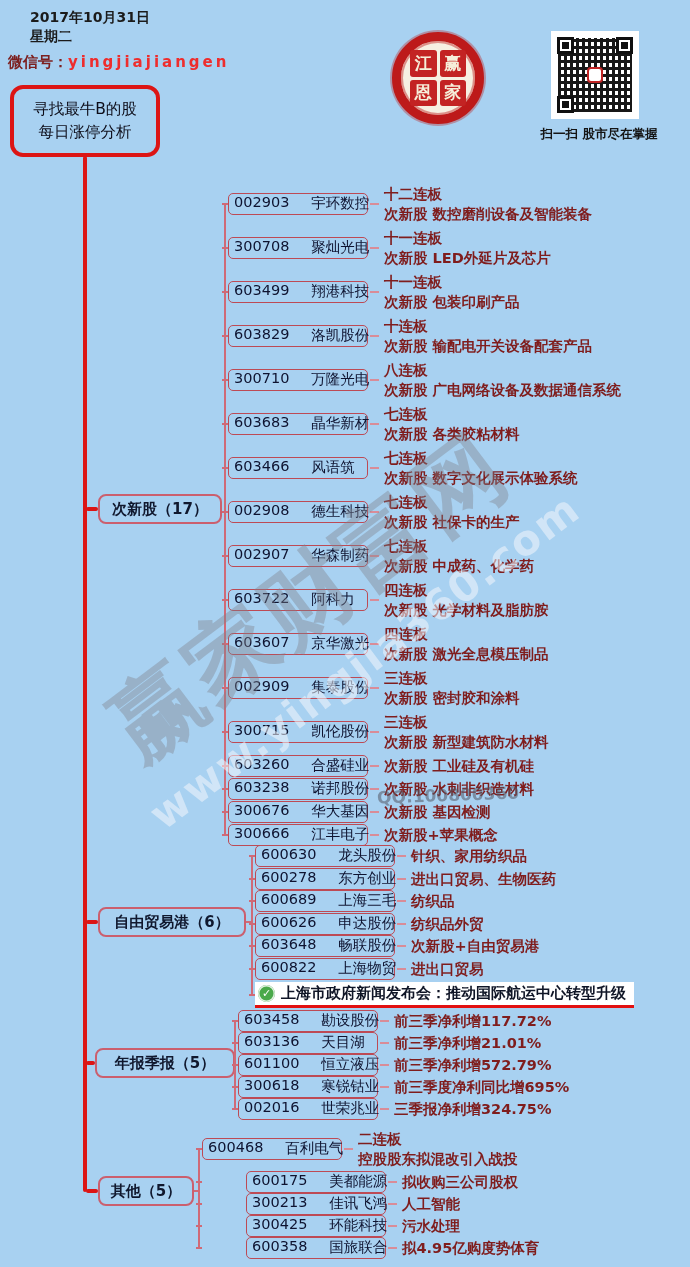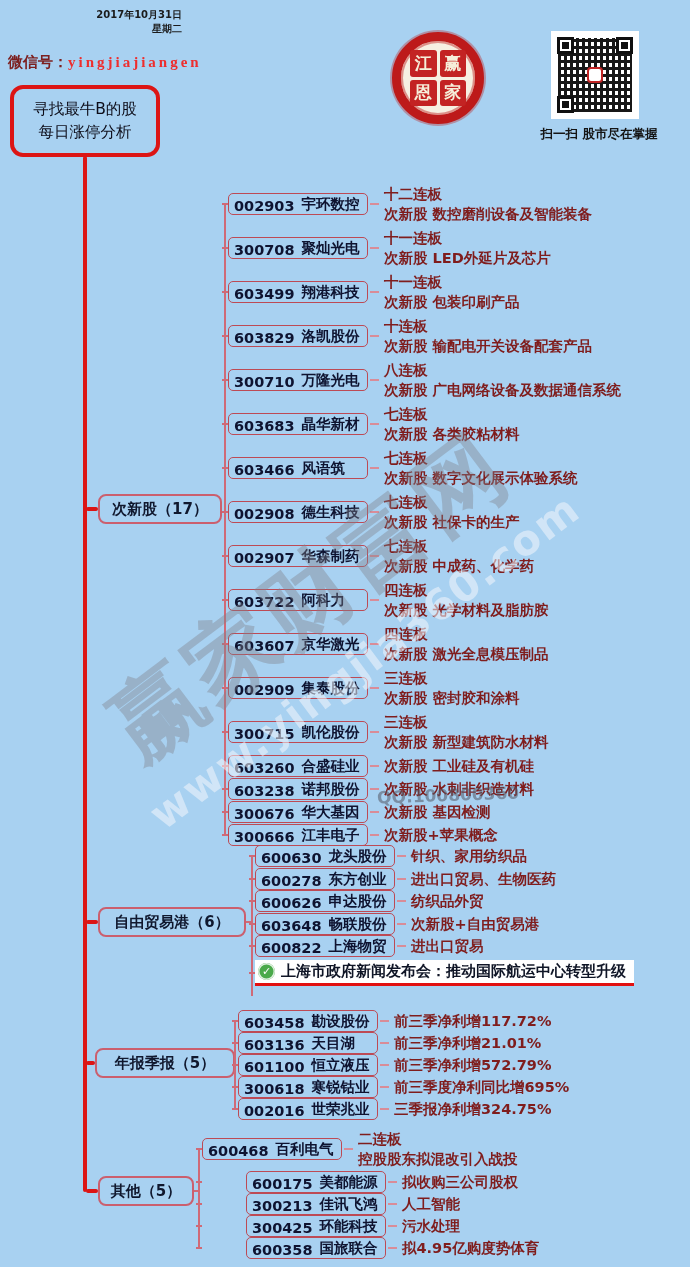--- a/index.html
+++ b/index.html
@@ -1,22 +1,22 @@
 <!DOCTYPE html>
 <html><head>
 <meta charset="utf-8">
 <style>
   html,body{margin:0;padding:0;background:#a8d1f1;}
   .canvas{position:relative;width:690px;height:1267px;background:#a8d1f1;overflow:hidden;
           font-family:"DejaVu Sans","Liberation Sans",sans-serif;}
 
   
-  .date{position:absolute;left:30px;top:8px;width:152px;text-align:right;
-        font-size:10px;font-weight:bold;color:#1b1b1b;line-height:1.35;}
-  .wechat{position:absolute;left:8px;top:53px;font-size:15px;font-weight:bold;white-space:nowrap;font-family:Liberation Serif, serif;}
+  .date{position:absolute;left:30px;top:8px;width:152px;text-align:left;
+        font-size:14px;font-weight:bold;color:#1b1b1b;line-height:1.35;}
+  .wechat{position:absolute;left:8px;top:53px;font-size:15px;font-weight:bold;white-space:nowrap;}
   .wx-label{color:#7c2020;}
   .wx-id{color:#ee2d2d;letter-spacing:3px;}
 
   
   .logo{position:absolute;left:392px;top:32px;width:92px;height:92px;box-sizing:border-box;
         border:9px solid #bd1a1a;border-radius:50%;background:#f6f0e2;
         box-shadow:0 0 0 2px rgba(189,26,26,.35), inset 0 0 0 2px rgba(189,26,26,.45);}
   .logo-grid{position:absolute;inset:9px;display:grid;grid-template-columns:1fr 1fr;
              grid-template-rows:1fr 1fr;gap:3px;}
   .logo-cell{background:#c32323;color:#f6eeda;border-radius:3px;display:flex;
@@ -56,22 +56,22 @@
 
   
   .group{position:absolute;display:flex;flex-direction:column;}
   .row{display:flex;align-items:center;position:relative;}
   .row::before{content:"";position:absolute;left:-6px;top:calc(50% - 1px);width:6px;height:2px;background:#cf6a77;}
   .row.two{height:44px;} .row.one{height:23px;}
   #group-1 .row.one{height:22.5px;}
   #group-2 .row.one{height:22px;}
   #group-3 .row.one{height:22px;padding-left:44px;}
   .stockbox{width:140px;height:22px;box-sizing:border-box;border:1.5px solid #bd4a55;border-radius:5px;
-            display:flex;align-items:flex-end;gap:7px;padding-left:5px;flex:0 0 auto;
-            font-size:14.5px;font-weight:bold;color:#0e1330;white-space:nowrap;}
+            display:flex;align-items:flex-start;gap:22px;padding-left:5px;flex:0 0 auto;
+            font-size:14.5px;font-weight:normal;color:#0e1330;white-space:nowrap;}
   .rconn{width:9px;height:2px;background:#d98c98;margin:0 5px 0 2px;flex:0 0 auto;}
   .desc{display:flex;flex-direction:column;justify-content:center;}
   .desc .line{font-size:14.5px;font-weight:bold;color:#7f1d1d;line-height:20px;white-space:nowrap;}
 
   
   .row.news{height:26px;margin-top:2px;}
   .newsbar{display:flex;align-items:center;gap:6px;background:#ffffff;height:23px;
            border-bottom:3px solid #e21010;padding:0 8px 0 3px;}
   .check{width:17px;height:17px;border-radius:50%;background:#4aa94a;color:#fff;
          display:flex;align-items:center;justify-content:center;font-size:11px;flex:0 0 auto;
@@ -342,20 +342,30 @@
       <span class="scode">600278</span>
       <span class="sname">东方创业</span>
     </div>
     <div class="rconn"></div>
     <div class="desc">
           <div class="line">进出口贸易、生物医药</div>
         </div>
   </div>
       <div class="row one">
     <div class="stockbox">
+      <span class="scode">600689</span>
+      <span class="sname">上海三毛</span>
+    </div>
+    <div class="rconn"></div>
+    <div class="desc">
+          <div class="line">纺织品</div>
+        </div>
+  </div>
+      <div class="row one">
+    <div class="stockbox">
       <span class="scode">600626</span>
       <span class="sname">申达股份</span>
     </div>
     <div class="rconn"></div>
     <div class="desc">
           <div class="line">纺织品外贸</div>
         </div>
   </div>
       <div class="row one">
     <div class="stockbox">

